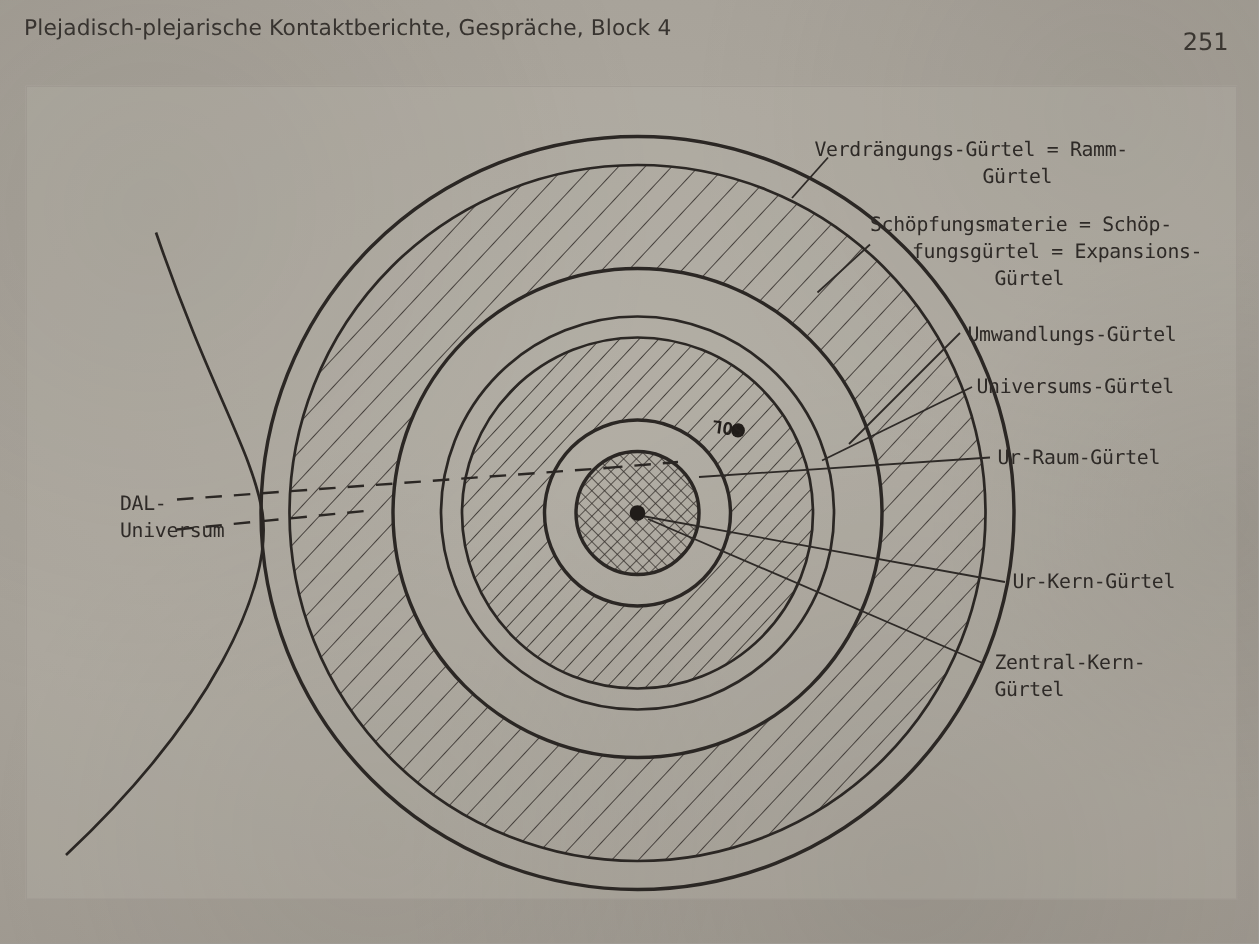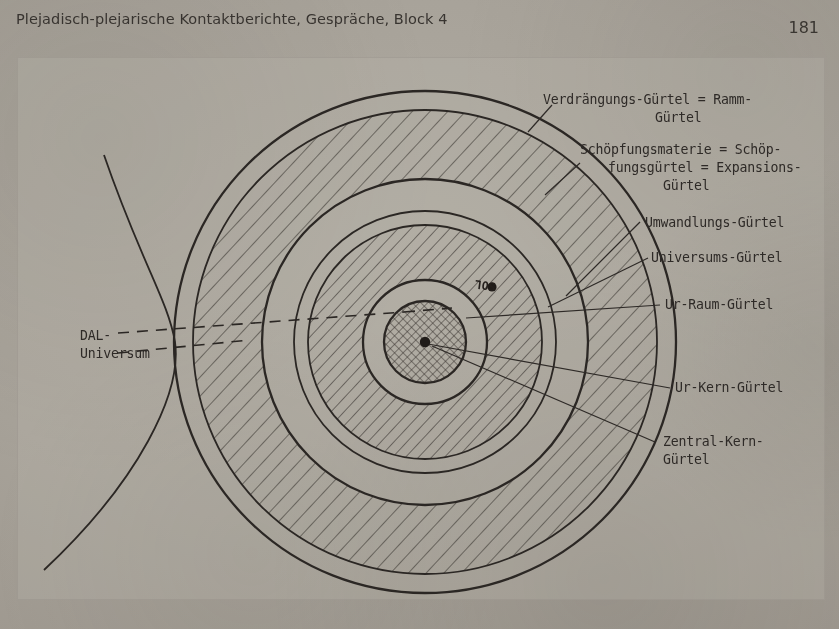--- a/index.html
+++ b/index.html
@@ -117,21 +117,21 @@
 </style>
 </head>
 <body>
 
 <div id="page">
 
   <div id="grain"></div>
 
   <div id="header-row">
     <div id="running-head">Plejadisch-plejarische Kontaktberichte, Gespräche, Block 4</div>
-    <div id="page-number">181</div>
+    <div id="page-number">251</div>
   </div>
 
   <div id="plate"></div>
 
   <svg id="figure-svg" viewBox="0 0 839 629" xmlns="http://www.w3.org/2000/svg">
 
     <defs>
 
       <pattern id="hatchA" width="13" height="13" patternUnits="userSpaceOnUse" patternTransform="rotate(43)">
         <line x1="0" y1="0" x2="0" y2="13" class="hatch-line"></line>

